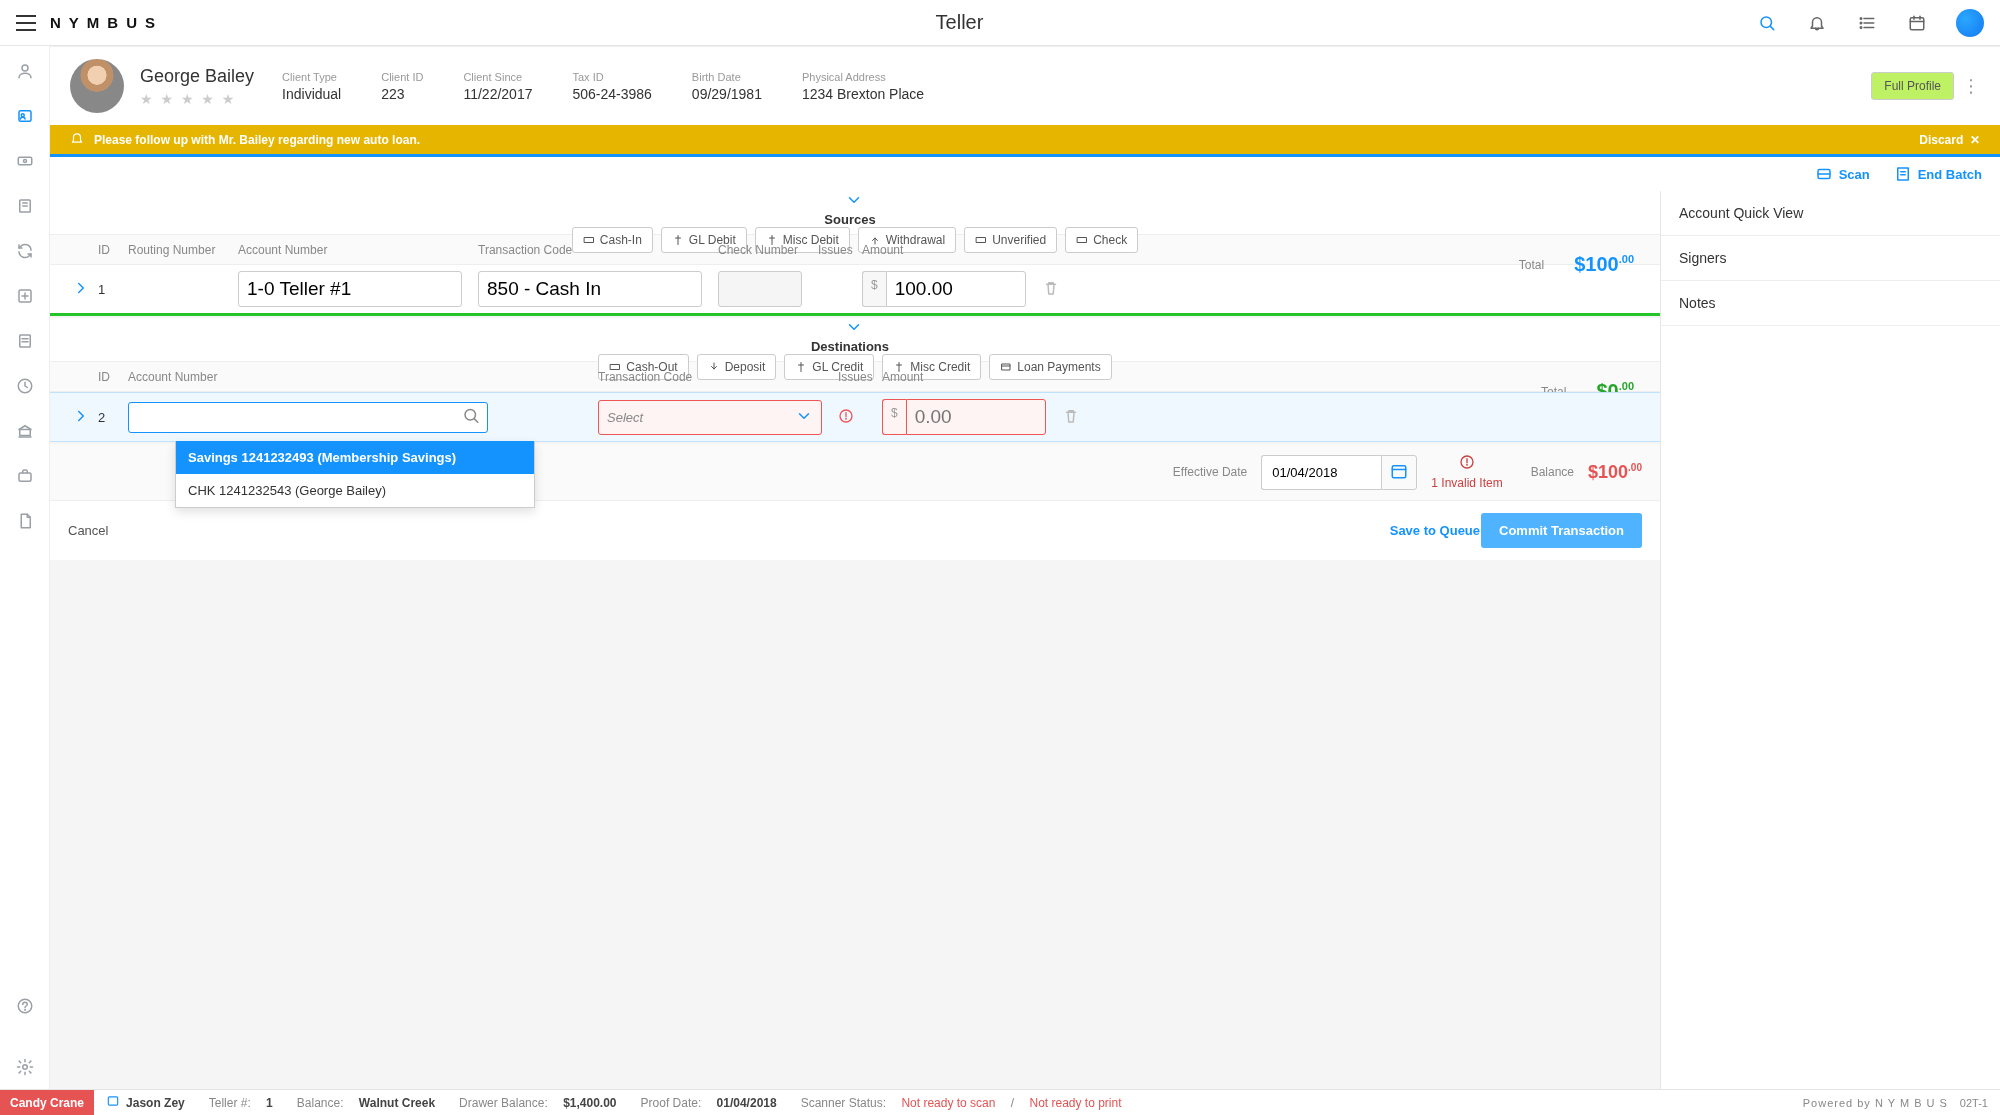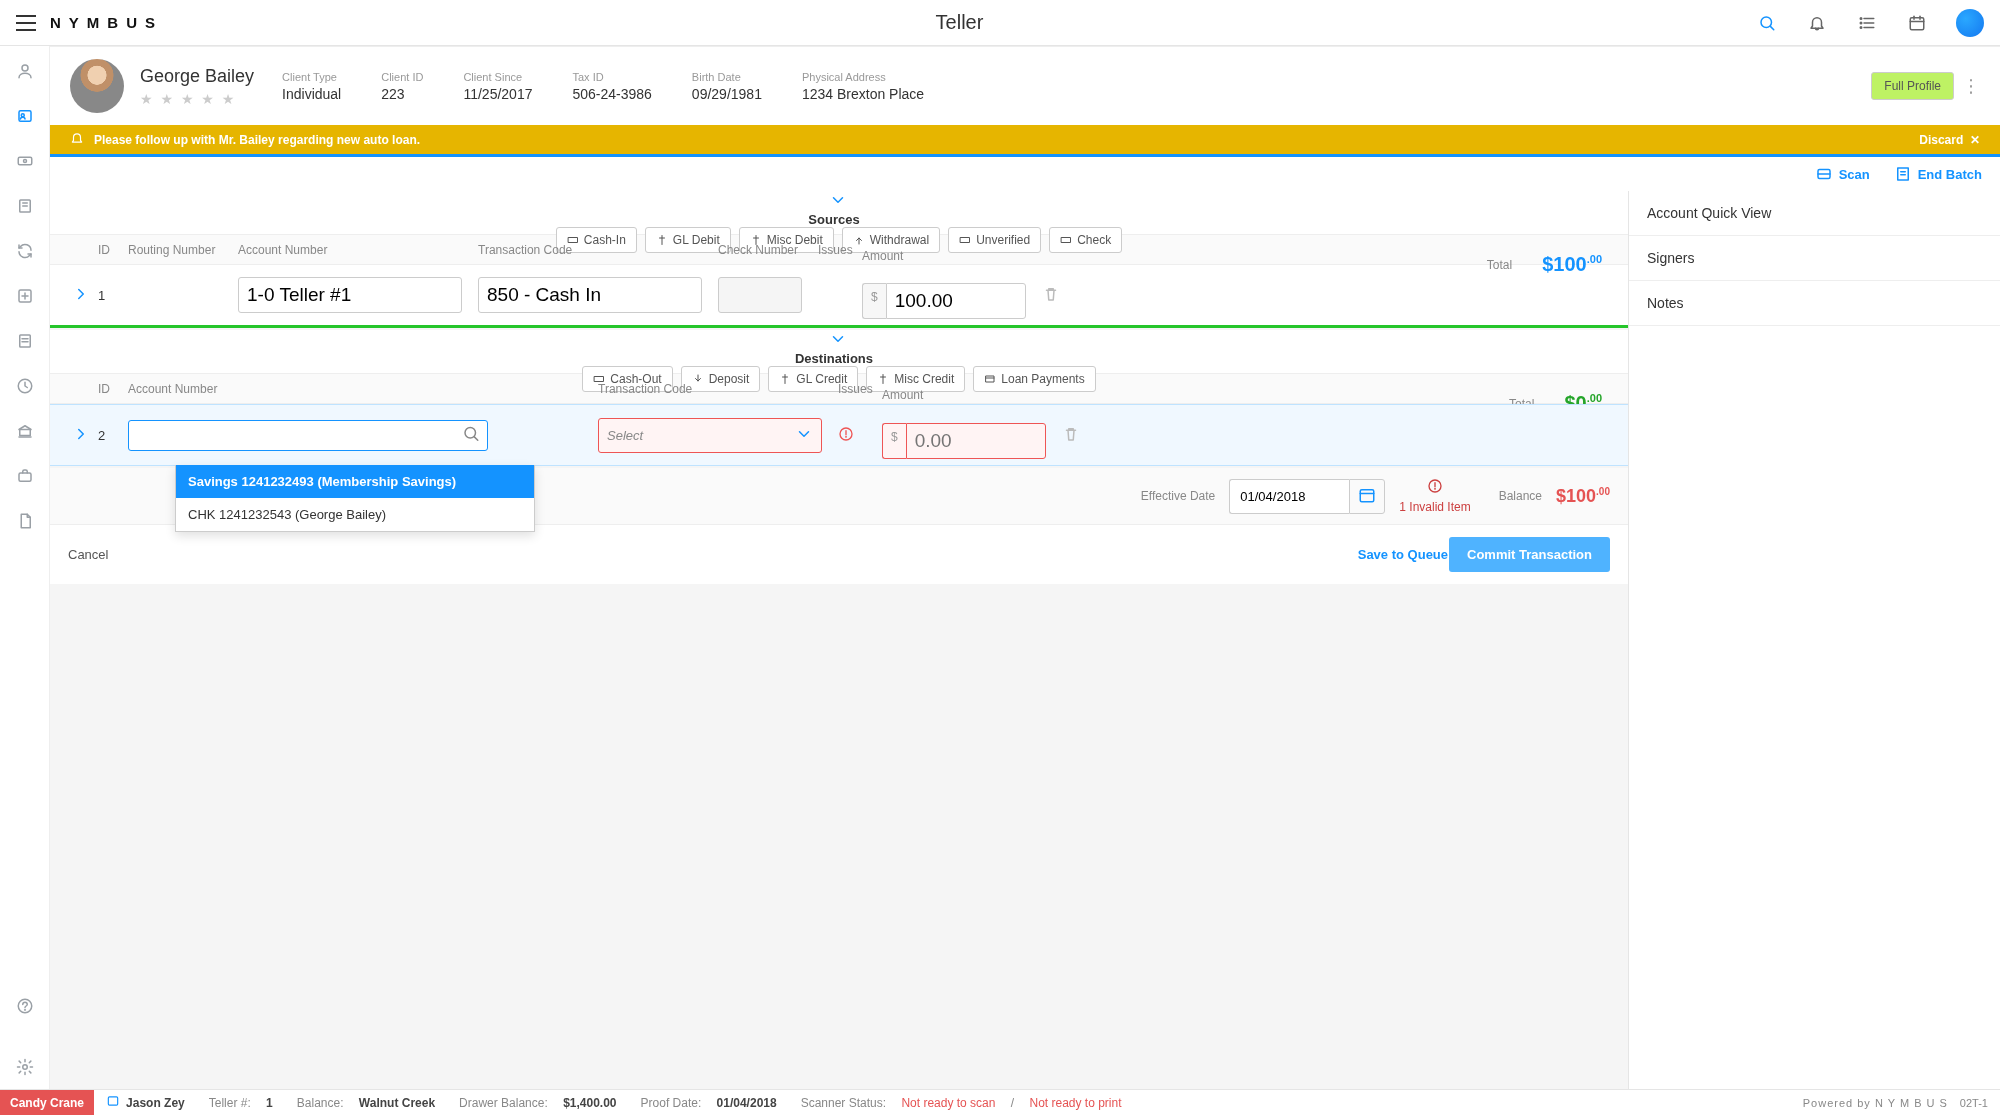--- a/index.html
+++ b/index.html
@@ -46,21 +46,21 @@
 .alert-banner .bell { margin-right: 10px; }
 .alert-banner .discard { margin-left: auto; font-weight: 600; cursor: pointer; }
 
 
 .scan-row { background: #fff; border-top: 3px solid #1493ff; display: flex; justify-content: flex-end; padding: 8px 18px; gap: 24px; }
 .link-btn { color: #1493ff; font-size: 13px; font-weight: 600; display: inline-flex; align-items: center; gap: 6px; cursor: pointer; }
 
 
 .work-row { display: flex; flex: 1; overflow: hidden; }
 .tx-area { flex: 1; overflow-y: auto; }
-.side-panel { width: 372px; border-left: 1px solid #e5e5e5; background: #fff; }
+.side-panel { width: 340px; border-left: 1px solid #e5e5e5; background: #fff; }
 .side-panel .panel-item { padding: 14px 18px; border-bottom: 1px solid #eee; font-size: 14px; color: #333; cursor: pointer; }
 
 
 .section { background: #fff; margin: 0 0 2px 0; }
 .section-header { display: flex; align-items: center; padding: 0 14px; height: 44px; border-bottom: 1px solid #eee; flex-direction: column; }
 .chevron-box { width: 20px; color: #1493ff; cursor: pointer; }
 .section-title { font-size: 13px; font-weight: 600; color: #333; margin: 0 14px 0 4px; }
 .pill-group { display: flex; gap: 8px; }
 .pill { border: 1px solid #ccc; border-radius: 3px; background: #fff; padding: 5px 10px; font-size: 12px; color: #555; display: inline-flex; align-items: center; gap: 5px; cursor: pointer; }
 .pill svg { width: 12px; height: 12px; }
@@ -73,21 +73,21 @@
 
 .thead { display: flex; align-items: center; font-size: 12px; color: #888; height: 30px; background: #fafafa; border-bottom: 1px solid #eee; padding: 0 14px; }
 .tcell { padding: 0 8px; }
 .c-expand { width: 26px; }
 .c-id { width: 30px; }
 .c-routing { width: 110px; }
 .c-acct { width: 240px; }
 .c-tcode { width: 240px; }
 .c-check { width: 100px; }
 .c-issues { width: 44px; }
-.c-amount { width: 180px; margin-top: 12px; }
+.c-amount { width: 180px; }
 .c-del { width: 30px; }
 .c-acct-wide { width: 470px; }
 
 
 .trow { display: flex; align-items: center; padding: 6px 14px; min-height: 44px; border-bottom: 1px solid #eee; position: relative; }
 .trow.green-border { border-bottom: 3px solid #25c52a; }
 .trow.selected { background: #f0f8ff; border-top: 1px solid #bfe3ff; border-bottom: 1px solid #bfe3ff; }
 .chev-right { color: #1493ff; cursor: pointer; }
 input.cell-input, select.cell-input { border: 1px solid #ccc; border-radius: 3px; padding: 6px 8px; font-size: 19px; width: 100%; background: #fff; }
 input.cell-input:disabled { background: #f5f5f5; }
@@ -268,21 +268,21 @@
           <div class="meta-item">
               <div class="meta-label">Client Type</div>
               <div class="meta-value">Individual</div>
             </div>
           <div class="meta-item">
               <div class="meta-label">Client ID</div>
               <div class="meta-value">223</div>
             </div>
           <div class="meta-item">
               <div class="meta-label">Client Since</div>
-              <div class="meta-value">11/25/2017</div>
+              <div class="meta-value">11/22/2017</div>
             </div>
           <div class="meta-item">
               <div class="meta-label">Tax ID</div>
               <div class="meta-value">506-24-3986</div>
             </div>
           <div class="meta-item">
               <div class="meta-label">Birth Date</div>
               <div class="meta-value">09/29/1981</div>
             </div>
           <div class="meta-item">

